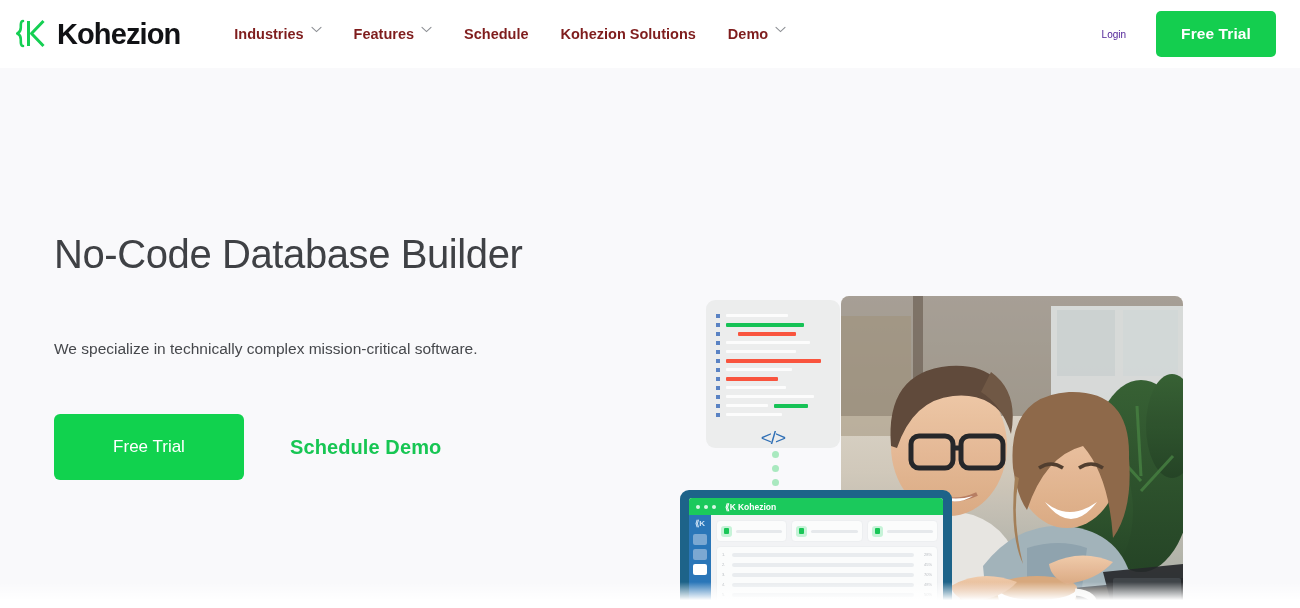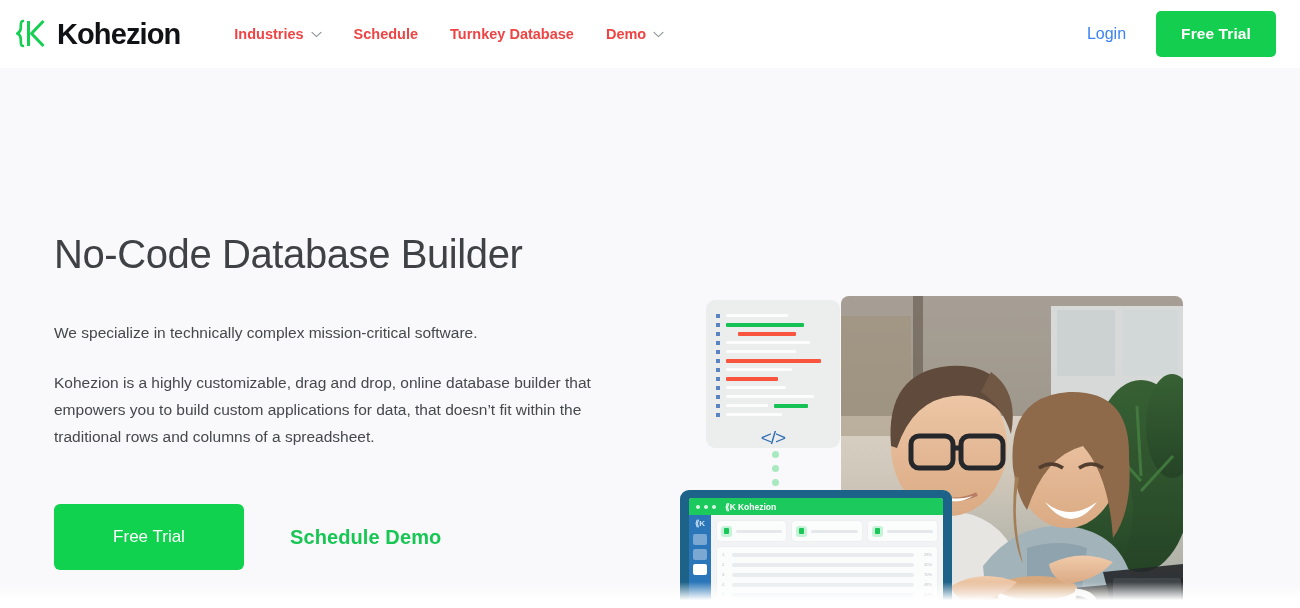--- a/index.html
+++ b/index.html
@@ -21,49 +21,49 @@
     z-index:30;
   }
   .logo-wrap { display:flex; align-items:center; gap:7px; margin-right:38px; padding-left:4px; }
   .logo-mark { width:34px; height:32px; display:block; }
   .logo-text {
     font-size:29px; font-weight:700; color:#111215; letter-spacing:-0.9px;
     line-height:1;
   }
   .nav { display:flex; align-items:center; gap:0; }
   .nav-item {
-    display:flex; align-items:center; gap:7px;
+    display:flex; align-items:flex-start; gap:7px;
     padding:8px 16px;
-    font-size:14.5px; font-weight:700; color:#ef4444;
+    font-size:14.5px; font-weight:700; color:#7f1d1d;
     cursor:pointer; white-space:nowrap;
   }
   .chev { width:11px; height:7px; display:block; flex:none; }
   .header-right { margin-left:auto; display:flex; align-items:center; gap:20px; }
-  .login-link { font-size:16px; color:#3b82f6; cursor:pointer; padding:6px 10px; }
+  .login-link { font-size:10px; color:#4c1d95; cursor:pointer; padding:6px 10px; }
   .trial-btn {
     background:#14ce4f; color:#fff;
     font-size:15.5px; font-weight:700;
     padding:14px 25px; border-radius:5px; border:none;
     cursor:pointer; font-family:inherit; letter-spacing:.1px;
   }
 
   
   .hero {
     position:relative;
     height:540px;
     background:#f9f9fb;
     display:flex;
   }
   .hero-left { width:660px; padding:163px 0 16px 54px; }
   .hero-title {
     font-size:40px; font-weight:400; color:#3f4145;
     letter-spacing:-0.4px; line-height:1.15;
   }
   .hero-lead {
-    margin-top:44px;
+    margin-top:60px;
     font-size:15.5px; color:#46484c; line-height:1.5;
   }
   .hero-body {
     margin-top:26px;
     font-size:15.5px; color:#46484c; line-height:1.72;
     max-width:555px;
   }
   .cta-row { margin-top:54px; display:flex; align-items:center; gap:46px; }
   .cta-primary {
     background:#11d24e; color:#fff;
@@ -207,24 +207,32 @@
   <nav class="nav">
     <div class="nav-item">
       <span>Industries</span>
       <span>
         <svg class="chev" viewBox="0 0 11 7">
             <path d="M1 1.4 L5.5 5.6 L10 1.4" fill="none" stroke="#8c8f94" stroke-width="1.1" stroke-linecap="round"></path>
           </svg>
       </span>
     </div>
     <div class="nav-item">
+      <span>Features</span>
+      <span>
+        <svg class="chev" viewBox="0 0 11 7">
+            <path d="M1 1.4 L5.5 5.6 L10 1.4" fill="none" stroke="#8c8f94" stroke-width="1.1" stroke-linecap="round"></path>
+          </svg>
+      </span>
+    </div>
+    <div class="nav-item">
       <span>Schedule</span>
     </div>
     <div class="nav-item">
-      <span>Turnkey Database</span>
+      <span>Kohezion Solutions</span>
     </div>
     <div class="nav-item">
       <span>Demo</span>
       <span>
         <svg class="chev" viewBox="0 0 11 7">
             <path d="M1 1.4 L5.5 5.6 L10 1.4" fill="none" stroke="#8c8f94" stroke-width="1.1" stroke-linecap="round"></path>
           </svg>
       </span>
     </div>
   </nav>
@@ -233,21 +241,20 @@
     <span class="login-link">Login</span>
     <button class="trial-btn">Free Trial</button>
   </div>
 </div>
 
 <section class="hero">
 
   <div class="hero-left">
     <h1 class="hero-title">No-Code Database Builder</h1>
     <p class="hero-lead">We specialize in technically complex mission-critical software.</p>
-    <p class="hero-body">Kohezion is a highly customizable, drag and drop, online database builder that empowers you to build custom applications for data, that doesn’t fit within the traditional rows and columns of a spreadsheet.</p>
     <div class="cta-row">
       <button class="cta-primary">Free Trial</button>
       <span class="cta-secondary">Schedule Demo</span>
     </div>
   </div>
 
   <div class="hero-art">
 
     <div class="photo">
       <svg viewBox="0 0 342 355" preserveAspectRatio="none">

